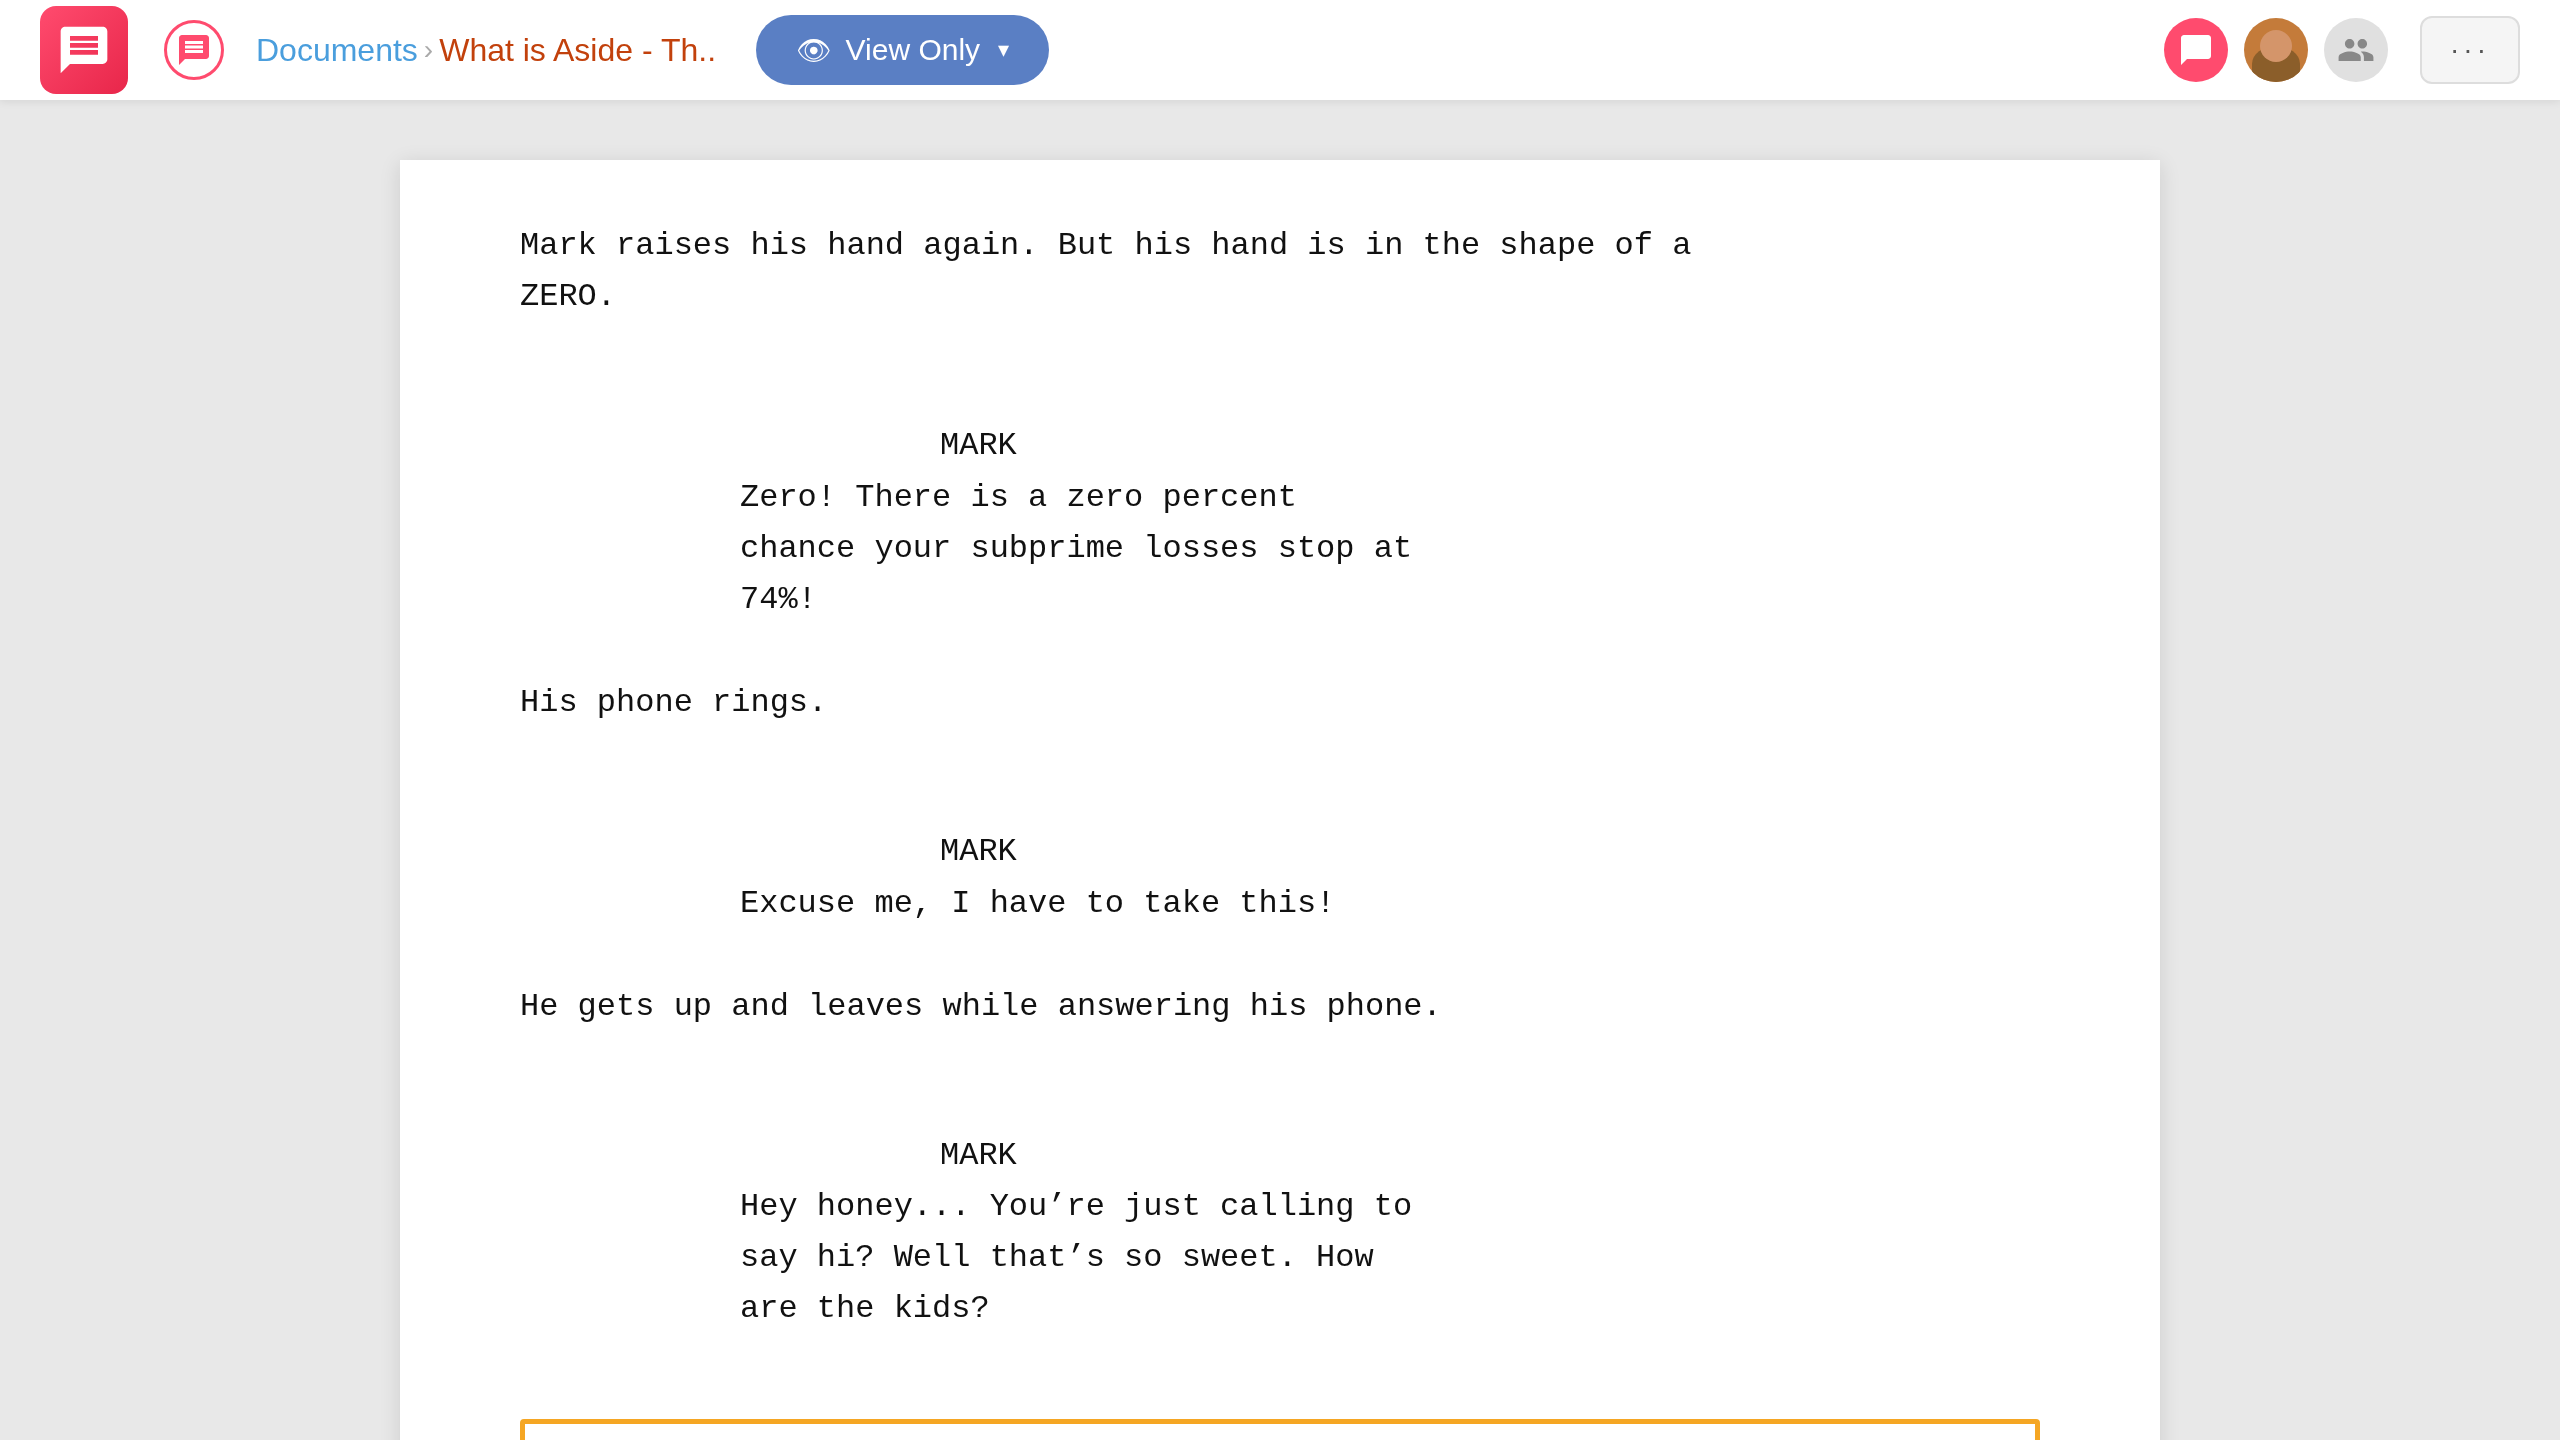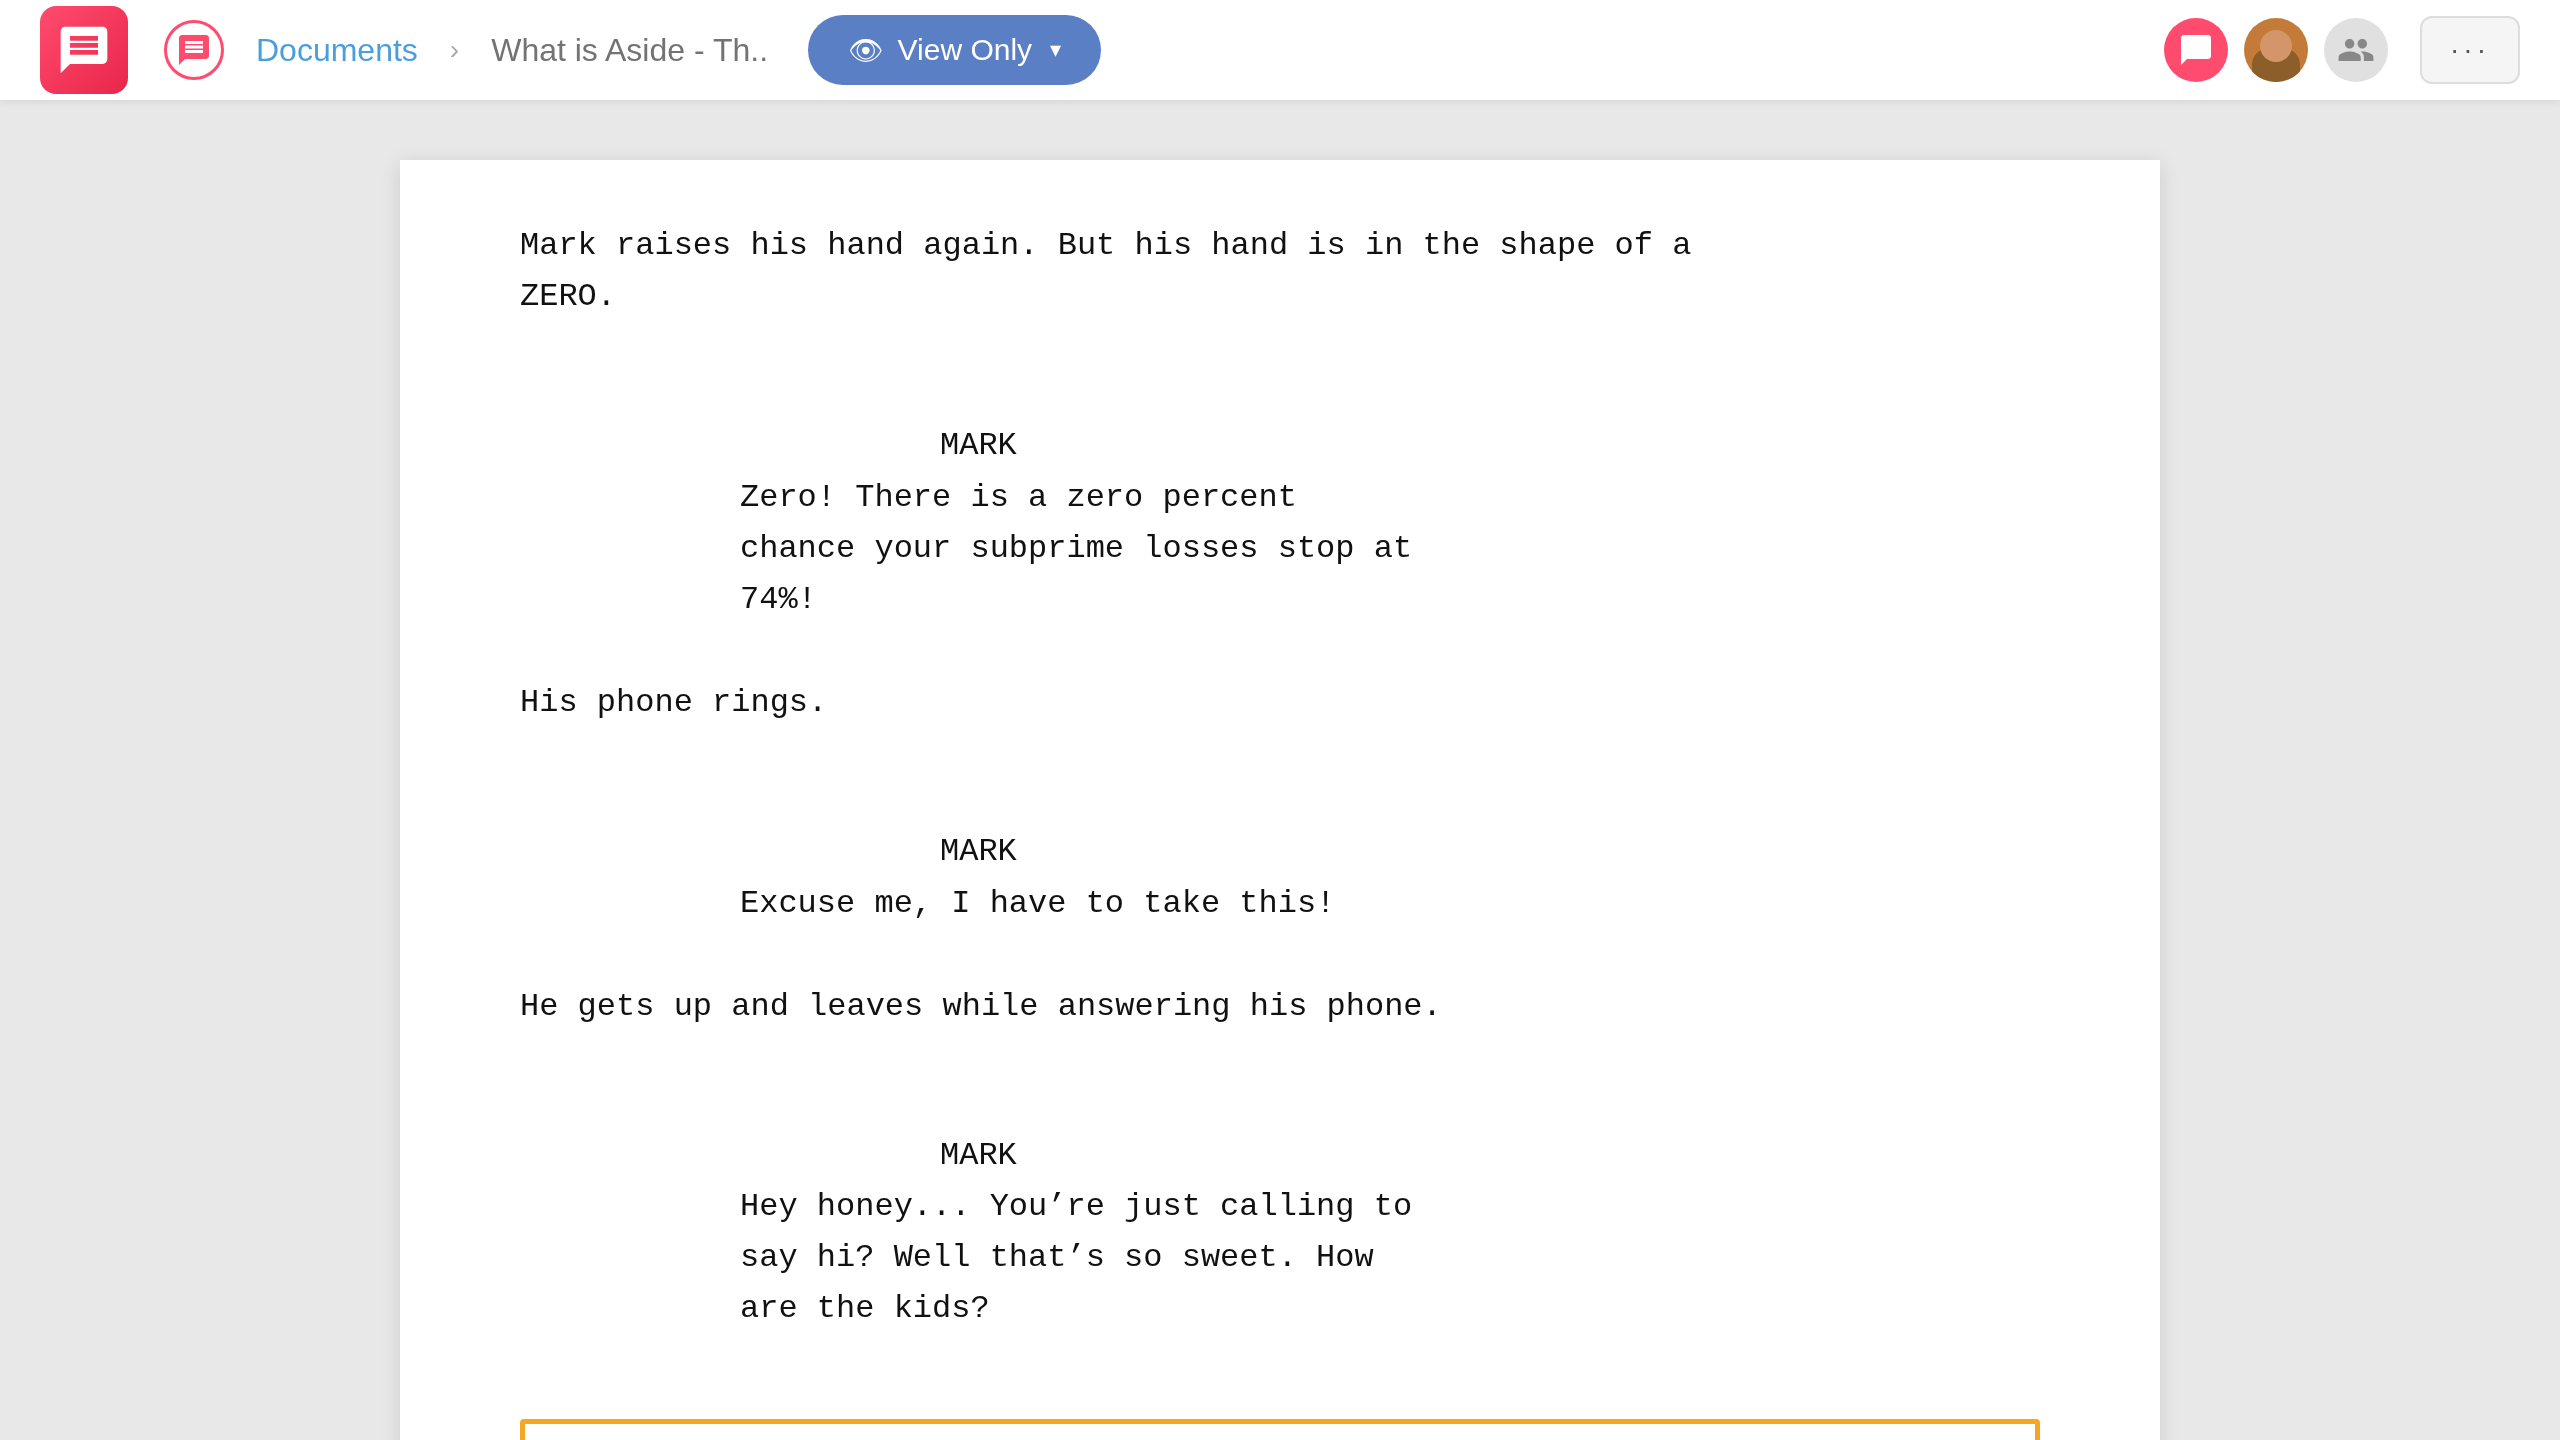--- a/index.html
+++ b/index.html
@@ -63,38 +63,38 @@
 
     .nav-icon svg {
       width: 36px;
       height: 36px;
       fill: #ff4b6e;
     }
 
     .breadcrumb {
       display: flex;
       align-items: center;
-      gap: 32px;
+      gap: 6px;
       font-size: 32px;
       color: #333;
     }
 
     .breadcrumb-link {
       color: #4a9edd;
       font-weight: 500;
       text-decoration: none;
     }
 
     .breadcrumb-separator {
       color: #aaa;
       font-size: 28px;
     }
 
     .breadcrumb-current {
-      color: #737373;
+      color: #c2410c;
     }
 
     .view-only-btn {
       margin-left: 40px;
       background: #5a7fc4;
       color: white;
       border: none;
       border-radius: 40px;
       padding: 18px 40px;
       font-size: 30px;

